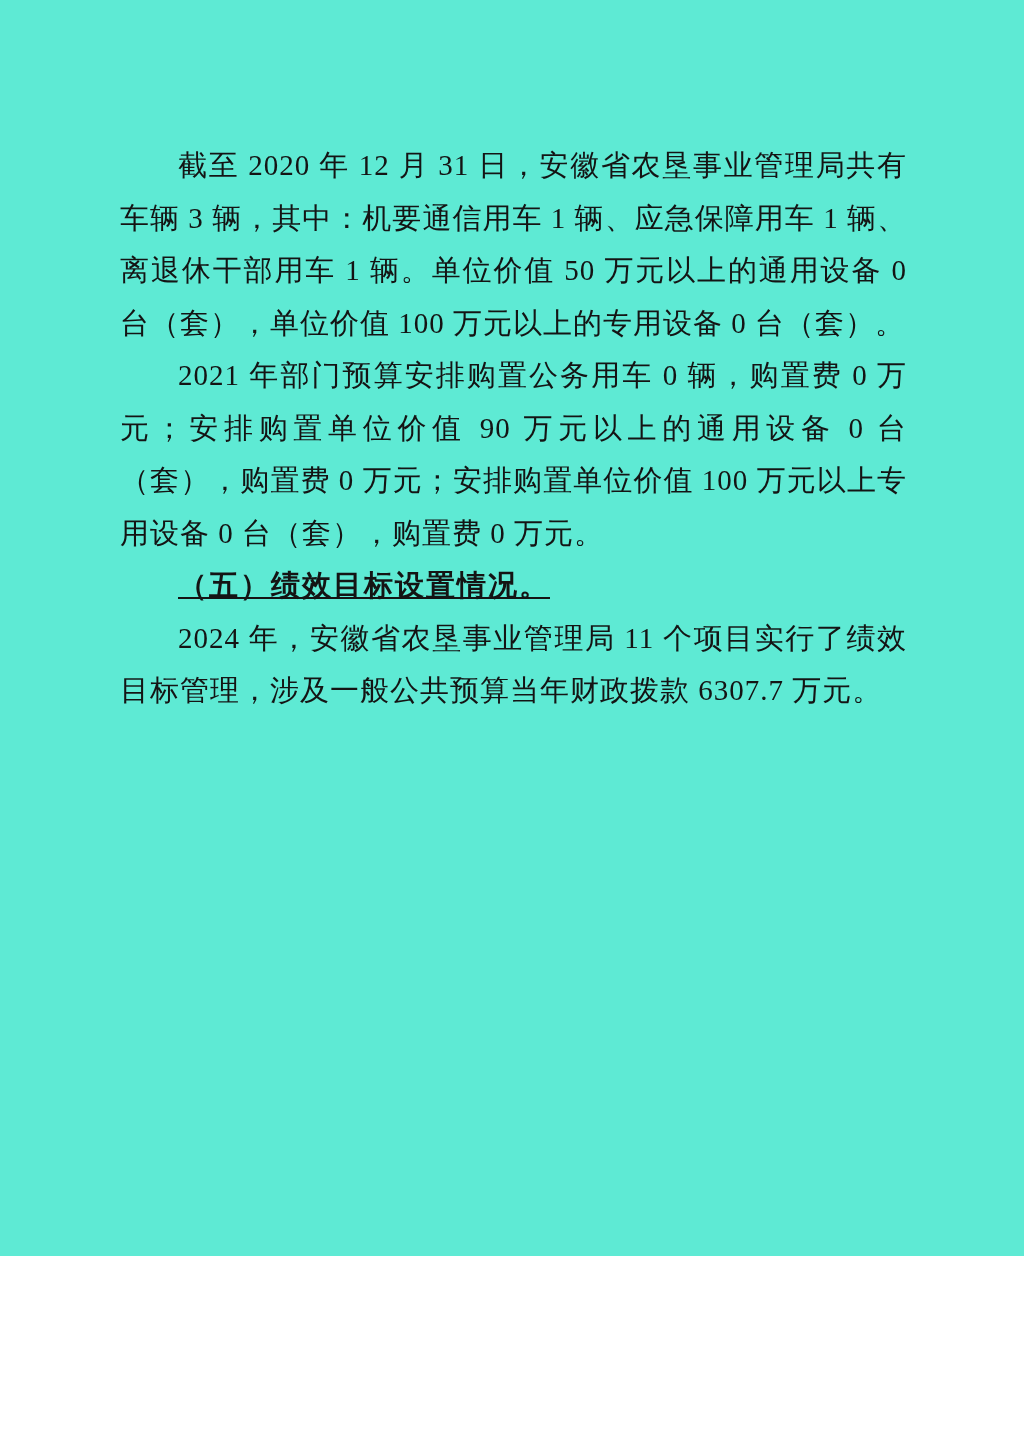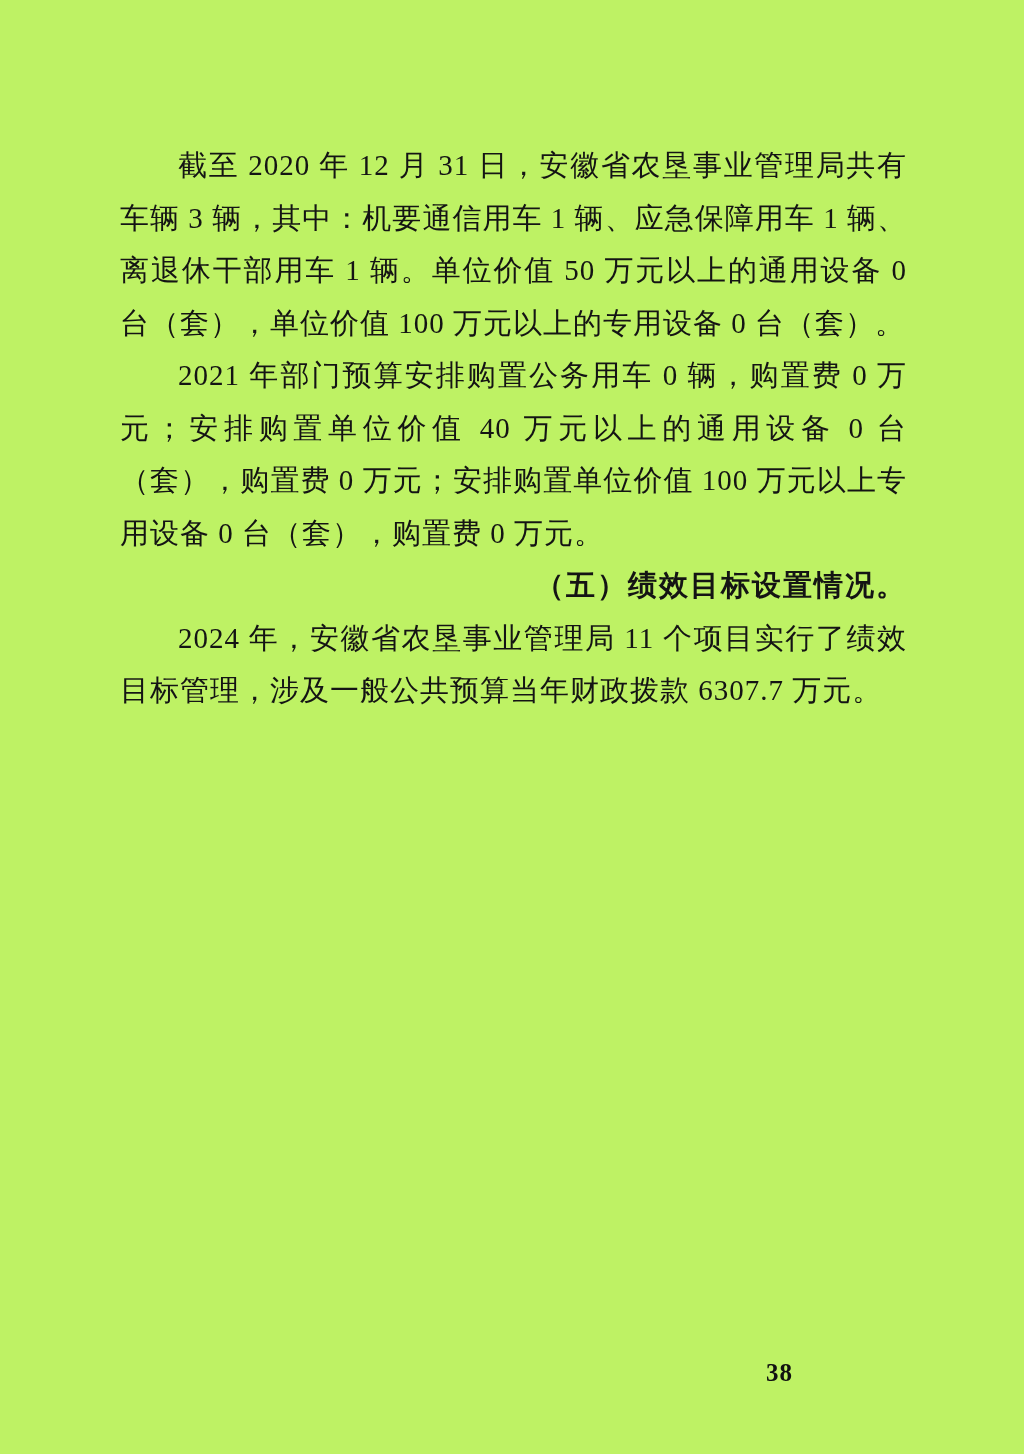--- a/index.html
+++ b/index.html
@@ -3,22 +3,22 @@
 <meta charset="utf-8">
 <style>
   html, body {
     margin: 0;
     padding: 0;
     background: #ffffff;
   }
   .sheet {
     position: relative;
     width: 1024px;
-    height: 1454px;
-    background: #bef264;
+    height: 1256px;
+    background: #5eead4;
     overflow: hidden;
     font-family: "Liberation Serif", "DejaVu Serif", serif;
     color: #141414;
   }
   .content {
     position: absolute;
     left: 120px;
     top: 139px;
     width: 787px;
   }
@@ -28,39 +28,40 @@
     line-height: 52.5px;
     text-align: justify;
     text-justify: inter-ideograph;
     text-indent: 2em;
     letter-spacing: 1px;
     word-break: break-all;
   }
   .para.heading {
     font-family: "Liberation Sans", "DejaVu Sans", sans-serif;
     font-weight: 700;
-    text-align: right;
+    text-align: left;
     letter-spacing: 2px;
+    text-decoration: underline;
   }
   .page-number {
     position: absolute;
     left: 766px;
     top: 1322px;
     font-size: 25px;
     font-weight: 700;
     font-family: "Liberation Serif", "DejaVu Serif", serif;
     color: #111111;
     letter-spacing: 1px;
     margin-top: 37px;
   }
 </style>
 </head>
 <body>
 
 <div class="sheet">
   <div class="content">
     <p class="para">截至 2020 年 12 月 31 日，安徽省农垦事业管理局共有车辆 3 辆，其中：机要通信用车 1 辆、应急保障用车 1 辆、离退休干部用车 1 辆。单位价值 50 万元以上的通用设备 0 台（套），单位价值 100 万元以上的专用设备 0 台（套）。</p>
-    <p class="para">2021 年部门预算安排购置公务用车 0 辆，购置费 0 万元；安排购置单位价值 40 万元以上的通用设备 0 台（套），购置费 0 万元；安排购置单位价值 100 万元以上专用设备 0 台（套），购置费 0 万元。</p>
+    <p class="para">2021 年部门预算安排购置公务用车 0 辆，购置费 0 万元；安排购置单位价值 90 万元以上的通用设备 0 台（套），购置费 0 万元；安排购置单位价值 100 万元以上专用设备 0 台（套），购置费 0 万元。</p>
     <p class="para heading">（五）绩效目标设置情况。</p>
     <p class="para">2024 年，安徽省农垦事业管理局 11 个项目实行了绩效目标管理，涉及一般公共预算当年财政拨款 6307.7 万元。</p>
   </div>
   <div class="page-number">38</div>
 </div>
 
 </body></html>

